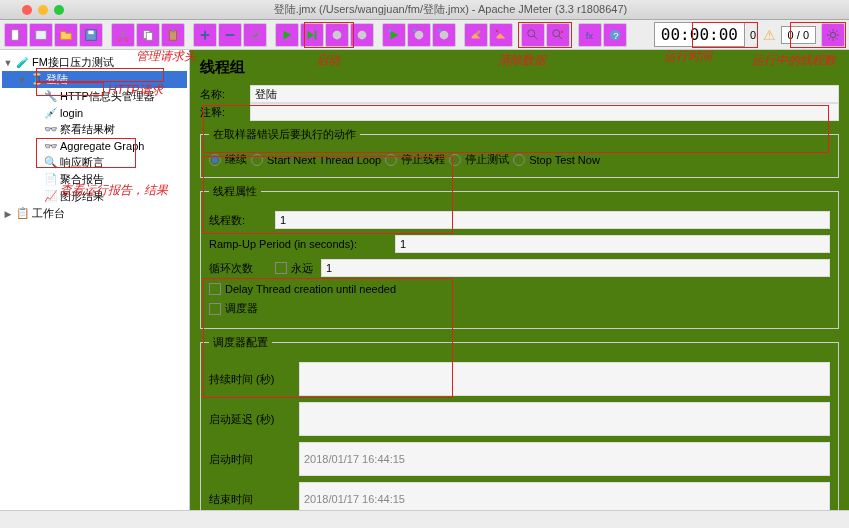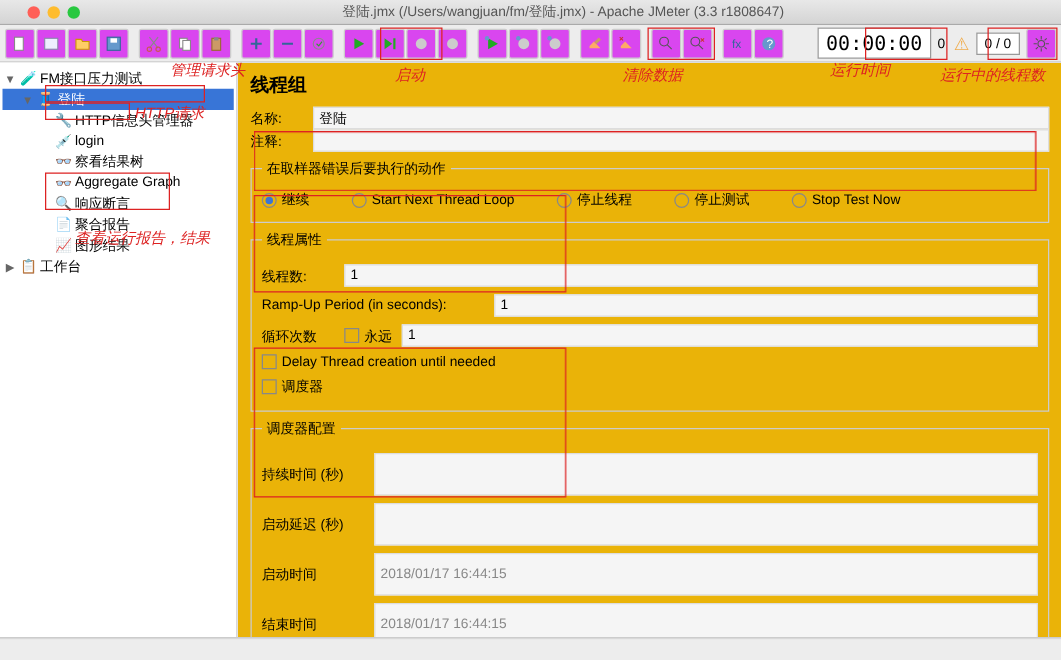--- a/index.html
+++ b/index.html
@@ -17,28 +17,28 @@
 .warn-count{padding:2px 4px}
 .warn-ico{color:#f0ad4e;font-size:14px;margin:0 2px}
 .thread-count{background:#fff;border:1px solid #999;padding:2px 6px;margin-left:2px}
 .main{display:flex;height:478px}
 .tree{width:190px;background:#fff;border-right:1px solid #ccc;padding:4px 2px;position:relative}
 .tree-item{display:flex;align-items:center;padding:1px 0;cursor:pointer}
 .tree-item.sel{background:#3875d7;color:#fff}
 .toggle{width:12px;text-align:center;color:#666;font-size:9px}
 .ticon{width:14px;height:14px;margin:0 2px;display:inline-flex;align-items:center;justify-content:center}
 .indent1{padding-left:14px}.indent2{padding-left:28px}
-.content{flex:1;background:#eab308;padding:8px 10px;overflow:auto}
+.content{flex:1;background:#4d7c0f;padding:8px 10px;overflow:auto}
 .h1{font-size:15px;font-weight:bold;margin-bottom:8px}
 .row{display:flex;align-items:center;margin:0 0}
 .lbl{width:50px}
 .inp{flex:1;background:#f5f5f5;border:1px solid #ddd;padding:2px 4px;height:18px}
 .fieldset{border:1px solid #ccc;padding:6px 8px;margin:6px 0}
 .legend{font-size:11px;padding:0 4px}
-.radio-row{display:flex;align-items:center;gap:34px;padding:4px 0}
+.radio-row{display:flex;align-items:center;gap:4px;padding:4px 0}
 .radio{display:flex;align-items:center;gap:4px}
 .r{width:12px;height:12px;border:1px solid #888;border-radius:50%;display:inline-flex;align-items:center;justify-content:center}
 .r.on::after{content:"";width:6px;height:6px;background:#3875d7;border-radius:50%}
 .chk{width:12px;height:12px;border:1px solid #888;display:inline-block;margin-right:4px}
 .prop-row{display:flex;align-items:center;margin:6px 0}
 .prop-lbl{min-width:60px;margin-right:6px}
 .prop-inp{flex:1;background:#f5f5f5;border:1px solid #ddd;padding:2px 4px;height:18px}
 .sched-row{display:flex;align-items:center;margin:6px 0}
 .sched-lbl{width:90px}
 .sched-inp{flex:1;background:#f5f5f5;border:1px solid #ddd;padding:2px 4px;height:34px;color:#888}

